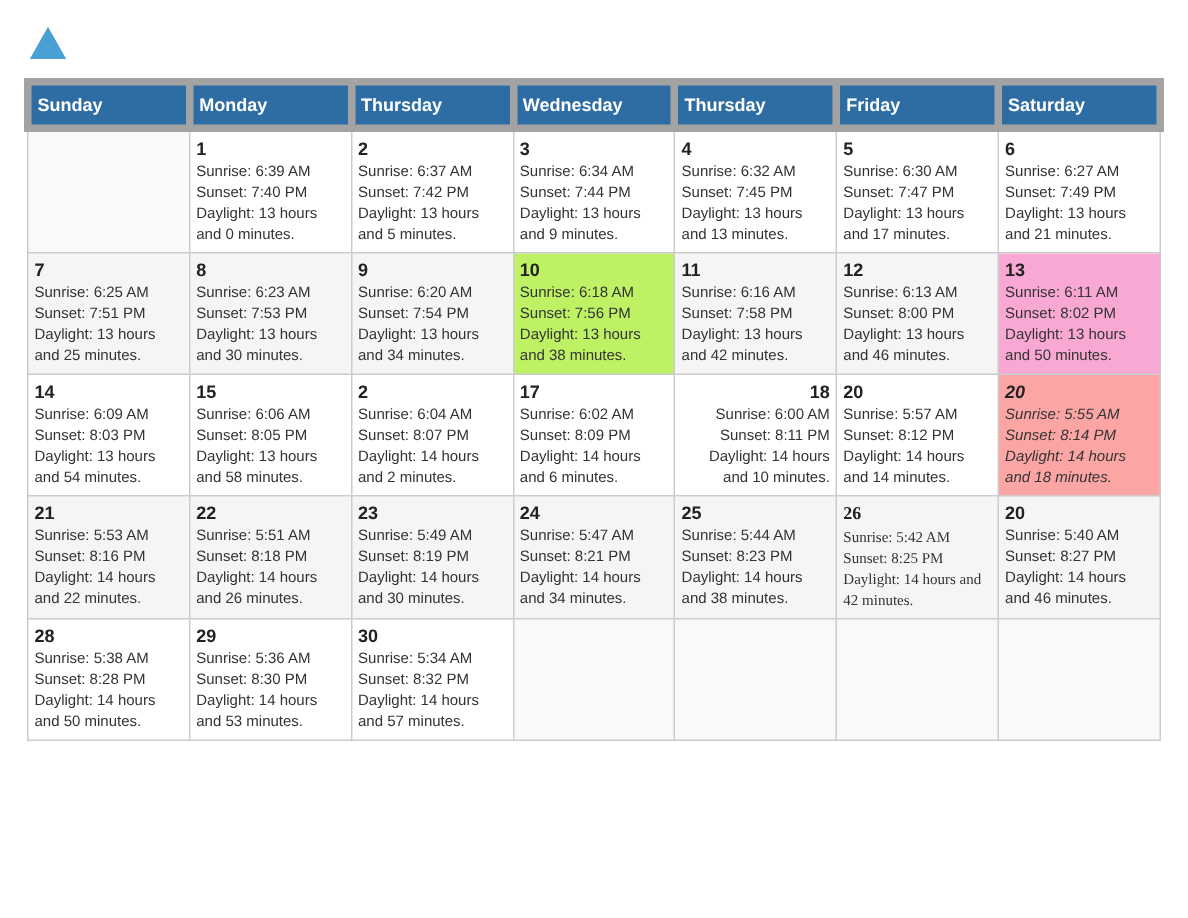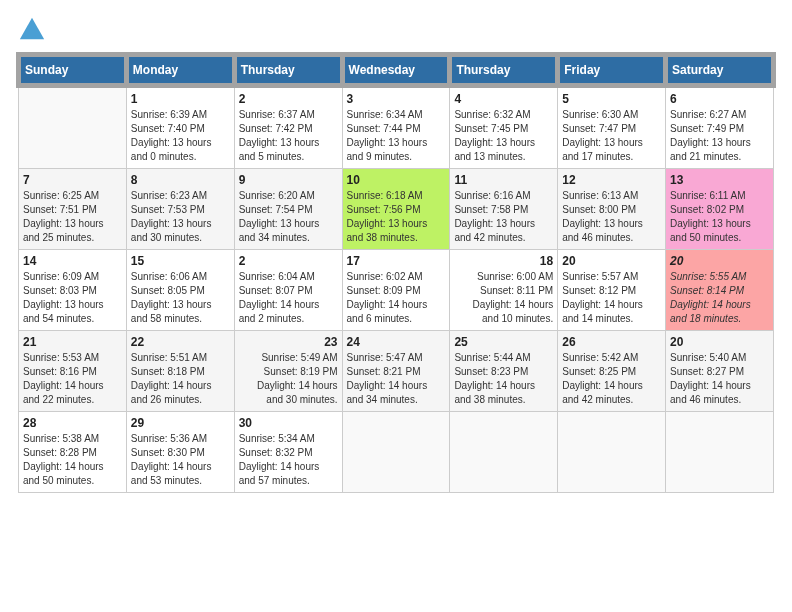--- a/index.html
+++ b/index.html
@@ -211,33 +211,33 @@
       </tr>
       <tr>
         <td style="background: rgb(245, 245, 245);">
           <span class="day-number">21</span>
           <div class="day-info">Sunrise: 5:53 AM<br>Sunset: 8:16 PM<br>Daylight: 14 hours and 22 minutes.</div>
         </td>
         <td style="background: rgb(245, 245, 245);">
           <span class="day-number">22</span>
           <div class="day-info">Sunrise: 5:51 AM<br>Sunset: 8:18 PM<br>Daylight: 14 hours and 26 minutes.</div>
         </td>
-        <td style="background: rgb(245, 245, 245); text-align: right;">
+        <td style="background: rgb(245, 245, 245);">
           <span class="day-number">23</span>
           <div class="day-info">Sunrise: 5:49 AM<br>Sunset: 8:19 PM<br>Daylight: 14 hours and 30 minutes.</div>
         </td>
         <td style="background: rgb(245, 245, 245);">
           <span class="day-number">24</span>
           <div class="day-info">Sunrise: 5:47 AM<br>Sunset: 8:21 PM<br>Daylight: 14 hours and 34 minutes.</div>
         </td>
         <td style="background: rgb(245, 245, 245);">
           <span class="day-number">25</span>
           <div class="day-info">Sunrise: 5:44 AM<br>Sunset: 8:23 PM<br>Daylight: 14 hours and 38 minutes.</div>
         </td>
-        <td style="background: rgb(245, 245, 245);">
+        <td style="background: rgb(245, 245, 245); font-family: Liberation Serif, serif;">
           <span class="day-number">26</span>
           <div class="day-info">Sunrise: 5:42 AM<br>Sunset: 8:25 PM<br>Daylight: 14 hours and 42 minutes.</div>
         </td>
         <td style="background: rgb(245, 245, 245);">
           <span class="day-number">20</span>
           <div class="day-info">Sunrise: 5:40 AM<br>Sunset: 8:27 PM<br>Daylight: 14 hours and 46 minutes.</div>
         </td>
       </tr>
       <tr>
         <td style="background: rgb(255, 255, 255);">

